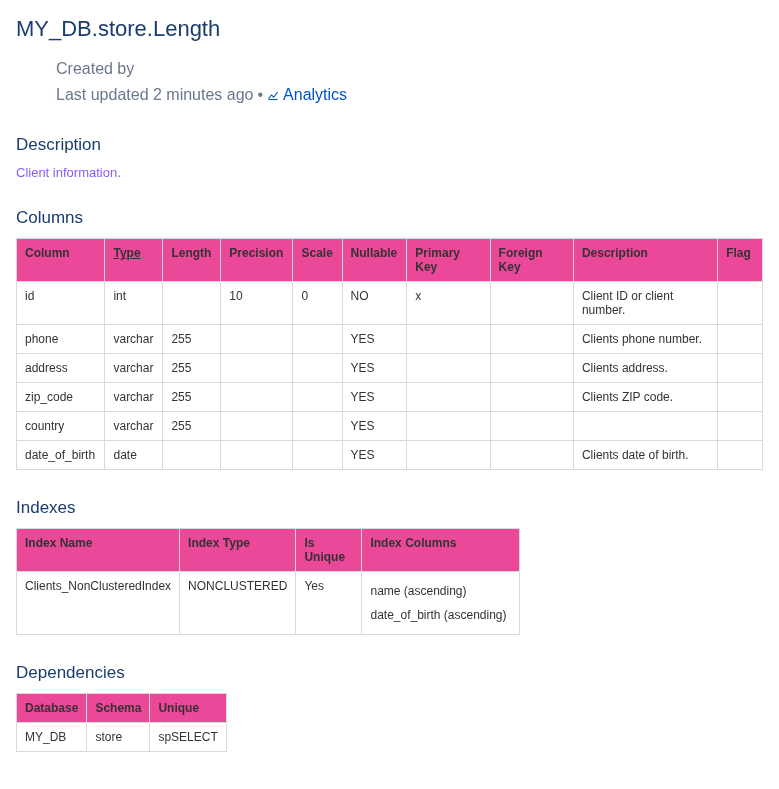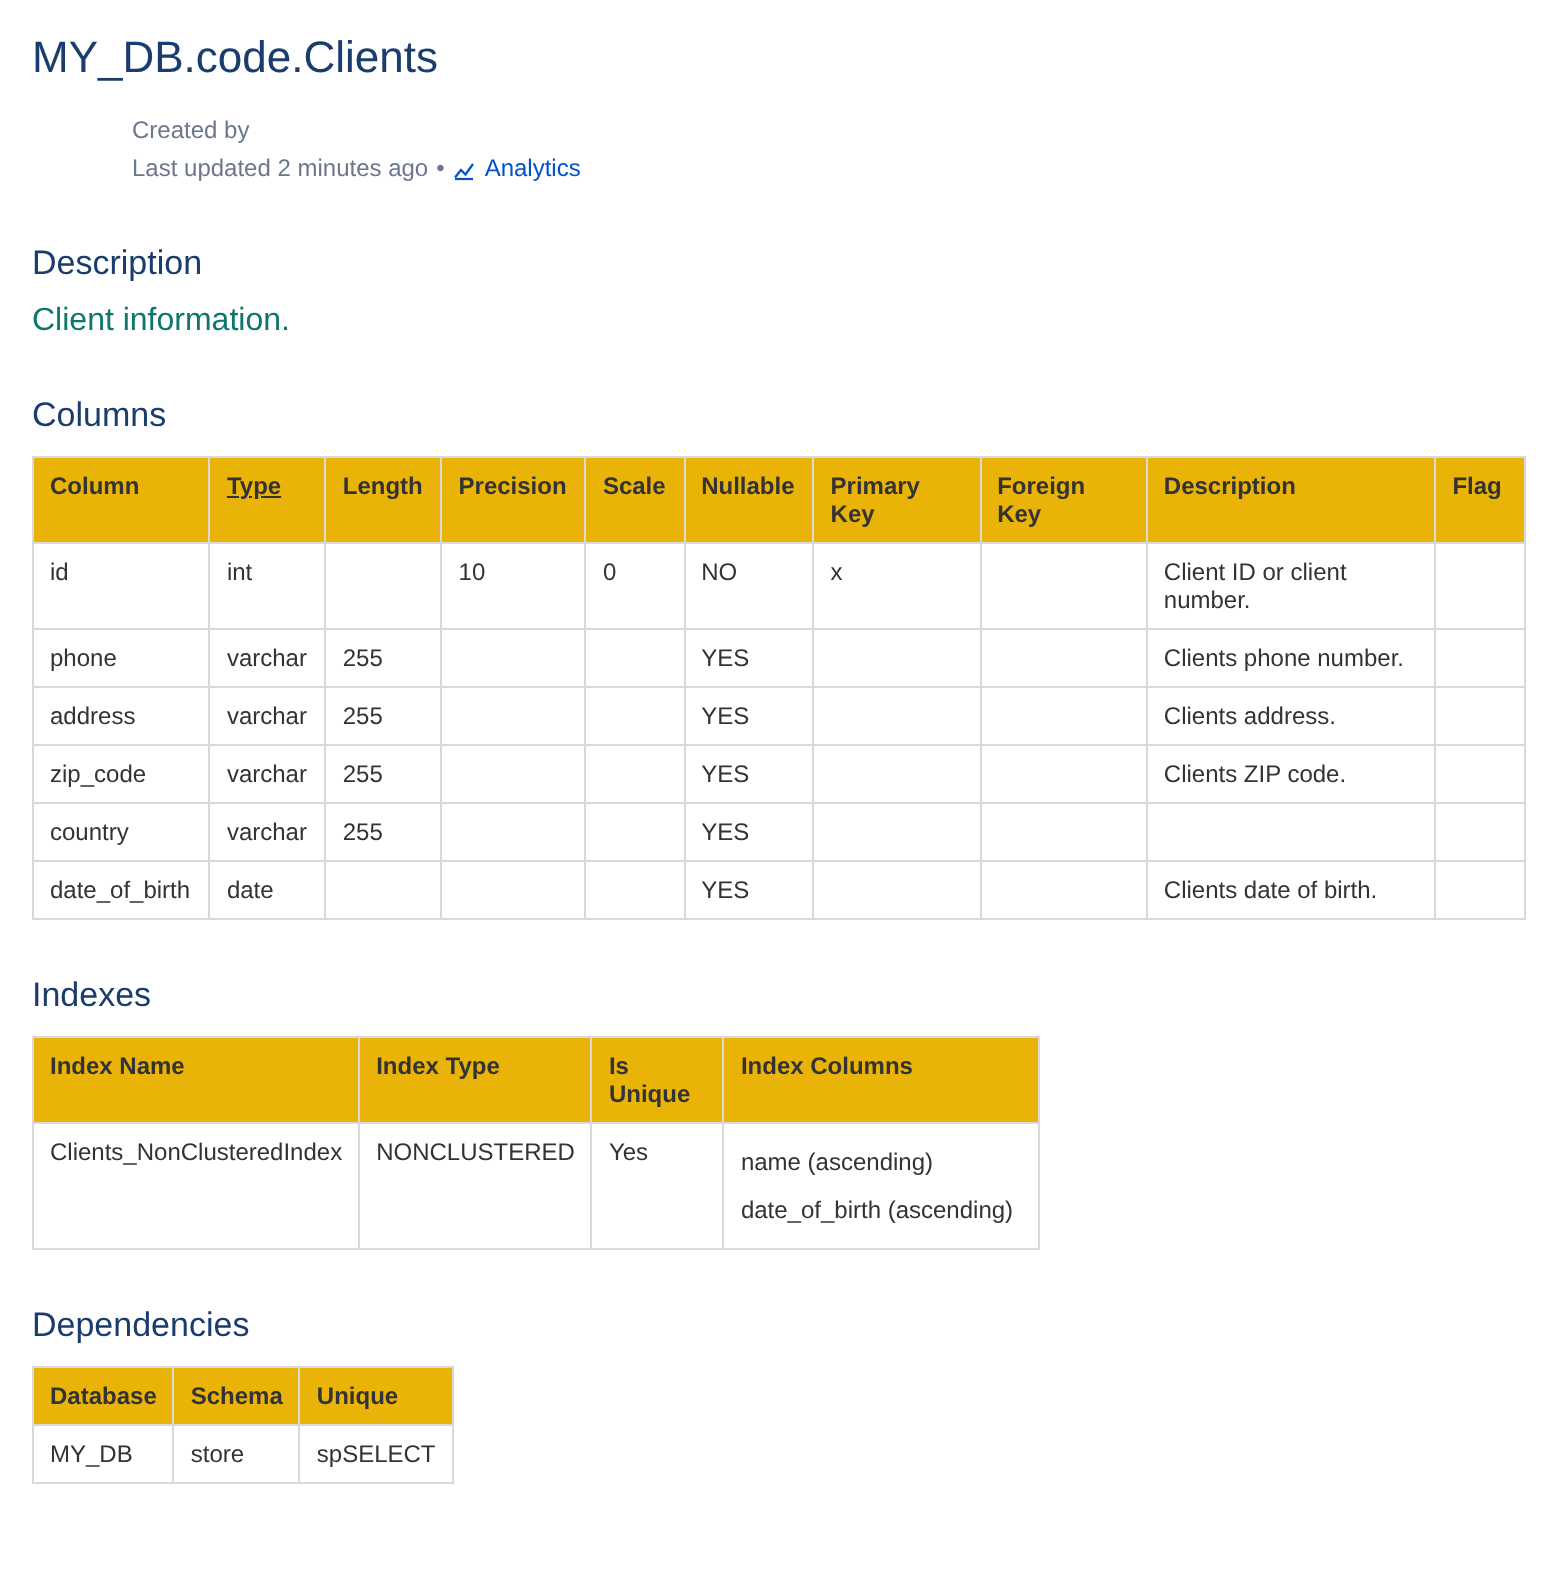--- a/index.html
+++ b/index.html
@@ -12,22 +12,22 @@
     background: #fff;
     width: 779px;
   }
   .title {
     font-size: 22px;
     color: #1a3d6d;
     font-weight: 400;
     margin: 0 0 14px 0;
   }
   .meta {
-    margin-left: 50px;
-    font-size: 12px;
+    margin-left: 40px;
+    font-size: 16px;
     color: #6b778c;
     line-height: 1.6;
   }
   .meta-line2 {
     display: flex;
     align-items: center;
     gap: 4px;
   }
   .analytics-link {
     color: #0052cc;
@@ -36,37 +36,37 @@
     align-items: center;
     gap: 4px;
   }
   .section-heading {
     font-size: 17px;
     color: #1a3d6d;
     font-weight: 400;
     margin: 28px 0 10px 0;
   }
   .desc-text {
-    font-size: 16px;
-    color: #0f766e;
+    font-size: 13px;
+    color: #8b5cf6;
     margin: 0 0 26px 0;
   }
   table {
     border-collapse: collapse;
     font-size: 12px;
     margin-bottom: 12px;
   }
   th, td {
     border: 1px solid #d9d9d9;
     padding: 7px 8px;
     text-align: left;
     vertical-align: top;
   }
   th {
-    background: #eab308;
+    background: #ec4899;
     font-weight: 700;
     color: #333;
   }
   td {
     color: #333;
   }
   .columns-table { width: 100%; }
   .col-column { width: 80px; }
   .col-type { width: 54px; text-decoration: underline; }
   .col-length { width: 56px; margin-left: 34px; }
@@ -83,21 +83,21 @@
   .idx-cols { width: 158px; }
   .dep-db { width: 70px; }
   .dep-schema { width: 58px; }
   .dep-obj { width: 64px; }
   .idx-col-item { display: block; line-height: 2; }
   svg { display: inline-block; vertical-align: middle; }
 </style>
 </head>
 <body>
 
-<h1 class="title">MY_DB.code.Clients</h1>
+<h1 class="title">MY_DB.store.Length</h1>
 
 <div class="meta">
   <div>Created by</div>
   <div class="meta-line2">
     <span>Last updated 2 minutes ago</span>
     <span>•</span>
     <span class="analytics-link">
       <span>
         <svg width="12" height="12" viewBox="0 0 16 16" fill="none" stroke="#0052cc" stroke-width="1.5">
           <path d="M2 13 L6 8 L9 11 L14 4"></path>

